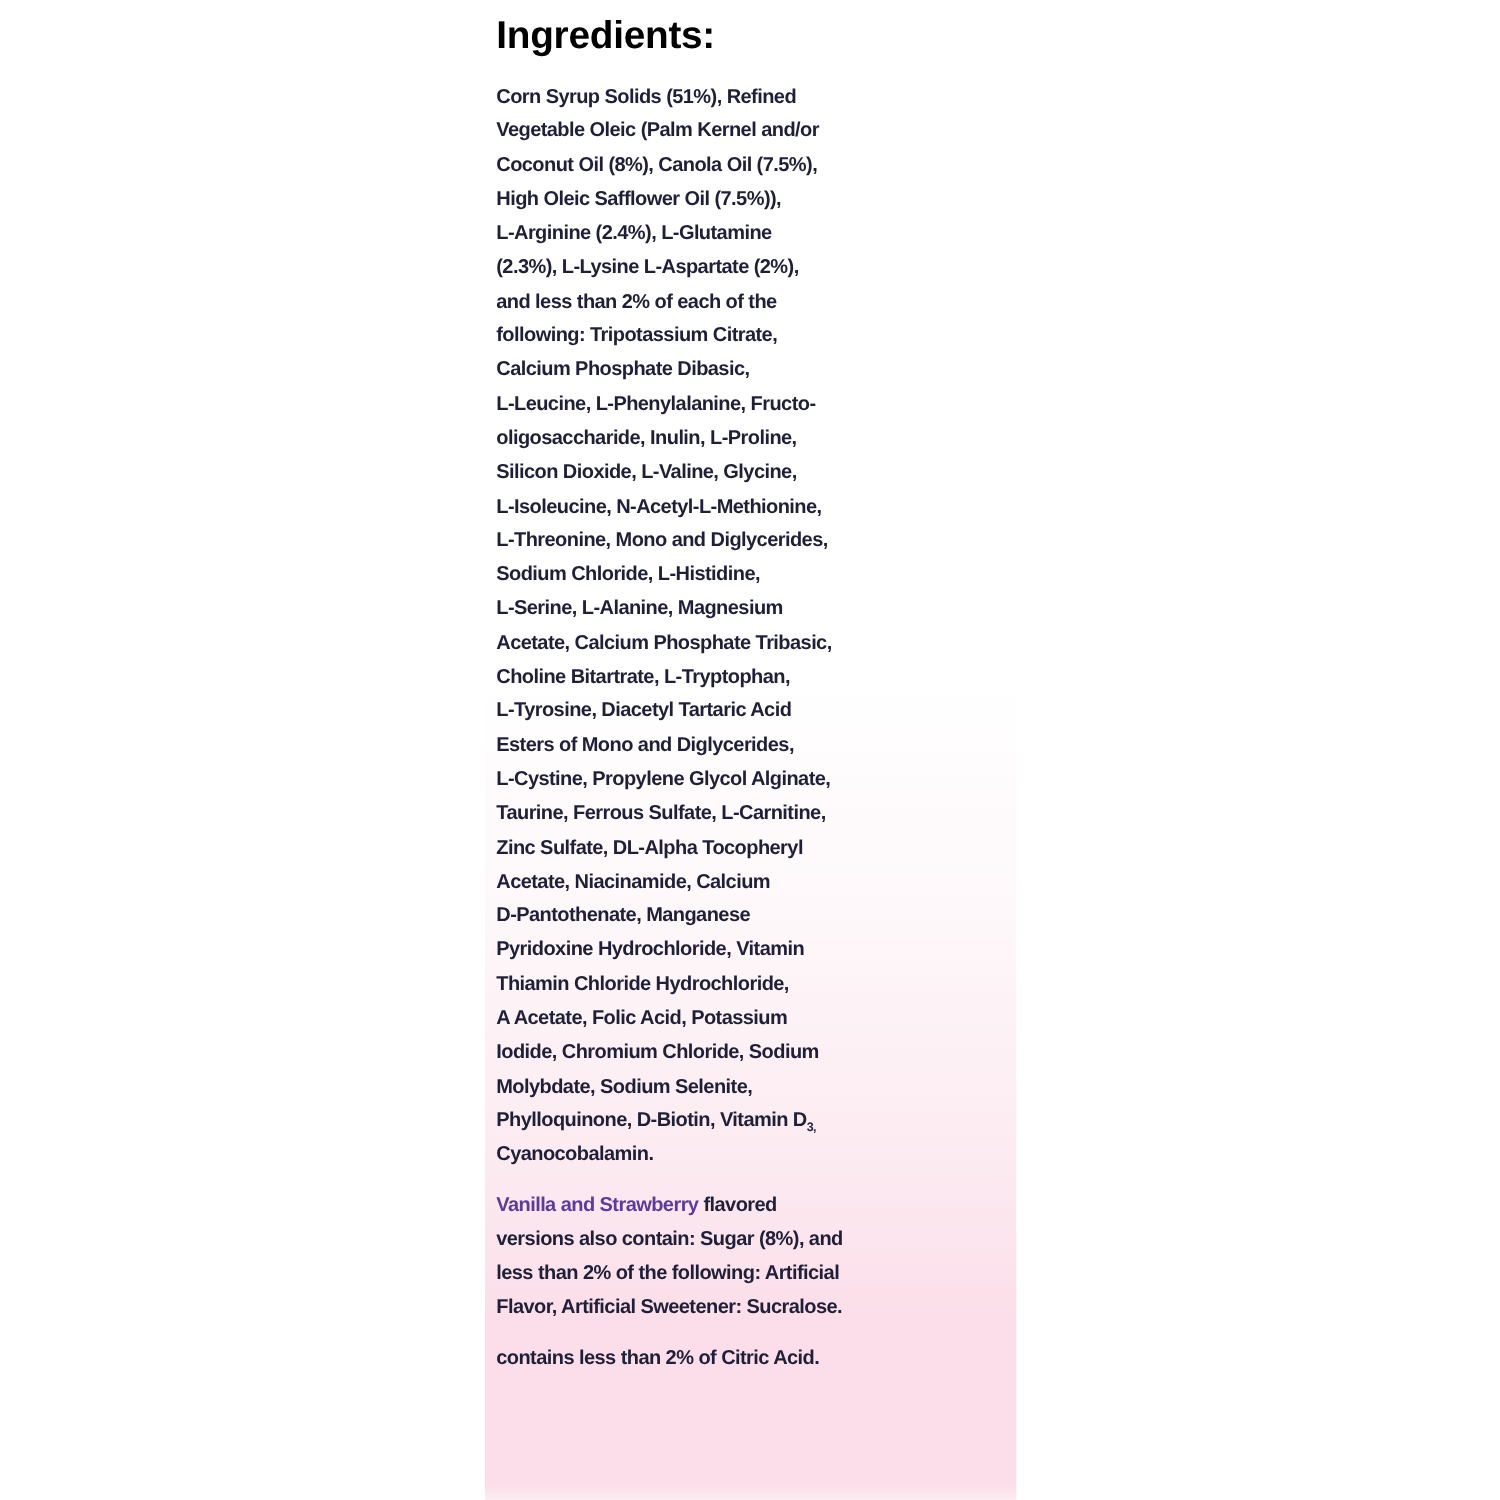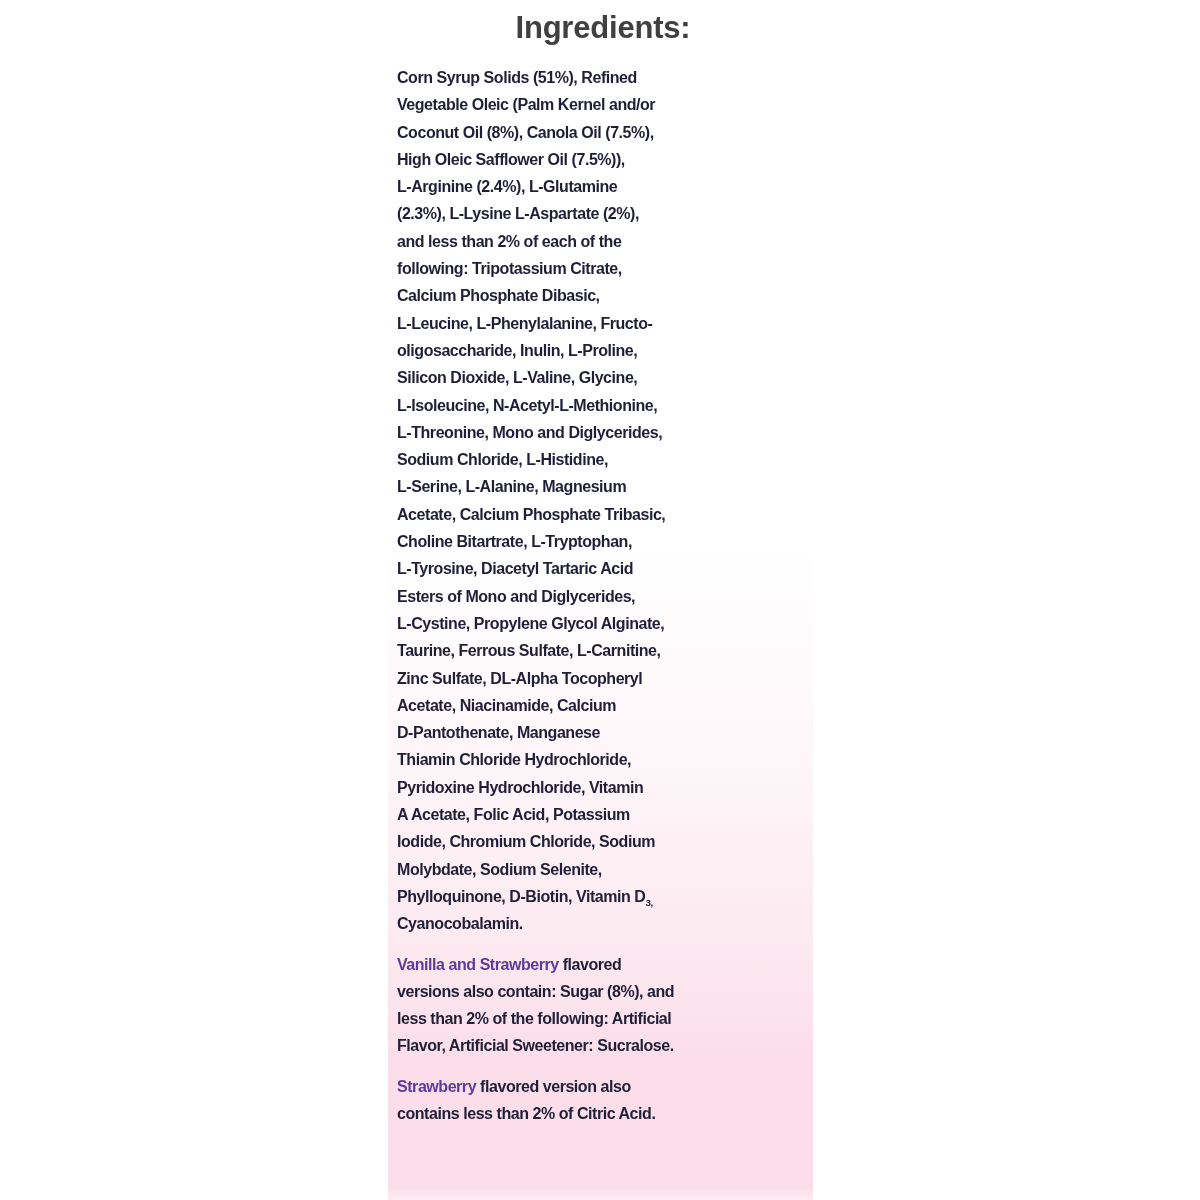--- a/index.html
+++ b/index.html
@@ -35,24 +35,23 @@
   .content {
     position: absolute;
     left: 397px;
     top: 10px;
     width: 412px;
   }
   .heading {
     font-size: 31px;
     font-weight: 700;
     letter-spacing: -0.2px;
-    color: #404040;
+    color: #000000;
     margin: 0 0 18px 0;
     line-height: 36px;
-    text-align: center;
   }
   .ing-line {
     font-size: 16px;
     font-weight: 700;
     letter-spacing: -0.45px;
     line-height: 27.3px;
     color: #1f1f38;
     white-space: nowrap;
   }
   .ing-line sub {
@@ -93,34 +92,33 @@
         <div class="ing-line">L-Serine, L-Alanine, Magnesium</div>
         <div class="ing-line">Acetate, Calcium Phosphate Tribasic,</div>
         <div class="ing-line">Choline Bitartrate, L-Tryptophan,</div>
         <div class="ing-line">L-Tyrosine, Diacetyl Tartaric Acid</div>
         <div class="ing-line">Esters of Mono and Diglycerides,</div>
         <div class="ing-line">L-Cystine, Propylene Glycol Alginate,</div>
         <div class="ing-line">Taurine, Ferrous Sulfate, L-Carnitine,</div>
         <div class="ing-line">Zinc Sulfate, DL-Alpha Tocopheryl</div>
         <div class="ing-line">Acetate, Niacinamide, Calcium</div>
         <div class="ing-line">D-Pantothenate, Manganese</div>
+        <div class="ing-line">Pyridoxine Hydrochloride, Vitamin</div>
         <div class="ing-line">Thiamin Chloride Hydrochloride,</div>
-        <div class="ing-line">Pyridoxine Hydrochloride, Vitamin</div>
         <div class="ing-line">A Acetate, Folic Acid, Potassium</div>
         <div class="ing-line">Iodide, Chromium Chloride, Sodium</div>
         <div class="ing-line">Molybdate, Sodium Selenite,</div>
         <div class="ing-line">Phylloquinone, D-Biotin, Vitamin D<sub>3,</sub></div>
         <div class="ing-line">Cyanocobalamin.</div>
       </div>
     <div>
         <div class="note">
           <div class="ing-line"><span class="lead">Vanilla and Strawberry</span> flavored</div>
           <div class="ing-line">versions also contain: Sugar (8%), and</div>
           <div class="ing-line">less than 2% of the following: Artificial</div>
           <div class="ing-line">Flavor, Artificial Sweetener: Sucralose.</div>
         </div>
         <div class="note">
-          <div class="ing-line"><span class="lead">Strawberry</span> flavored version also</div>
           <div class="ing-line">contains less than 2% of Citric Acid.</div>
         </div>
       </div>
   </div>
 </div>
 
 </body></html>

